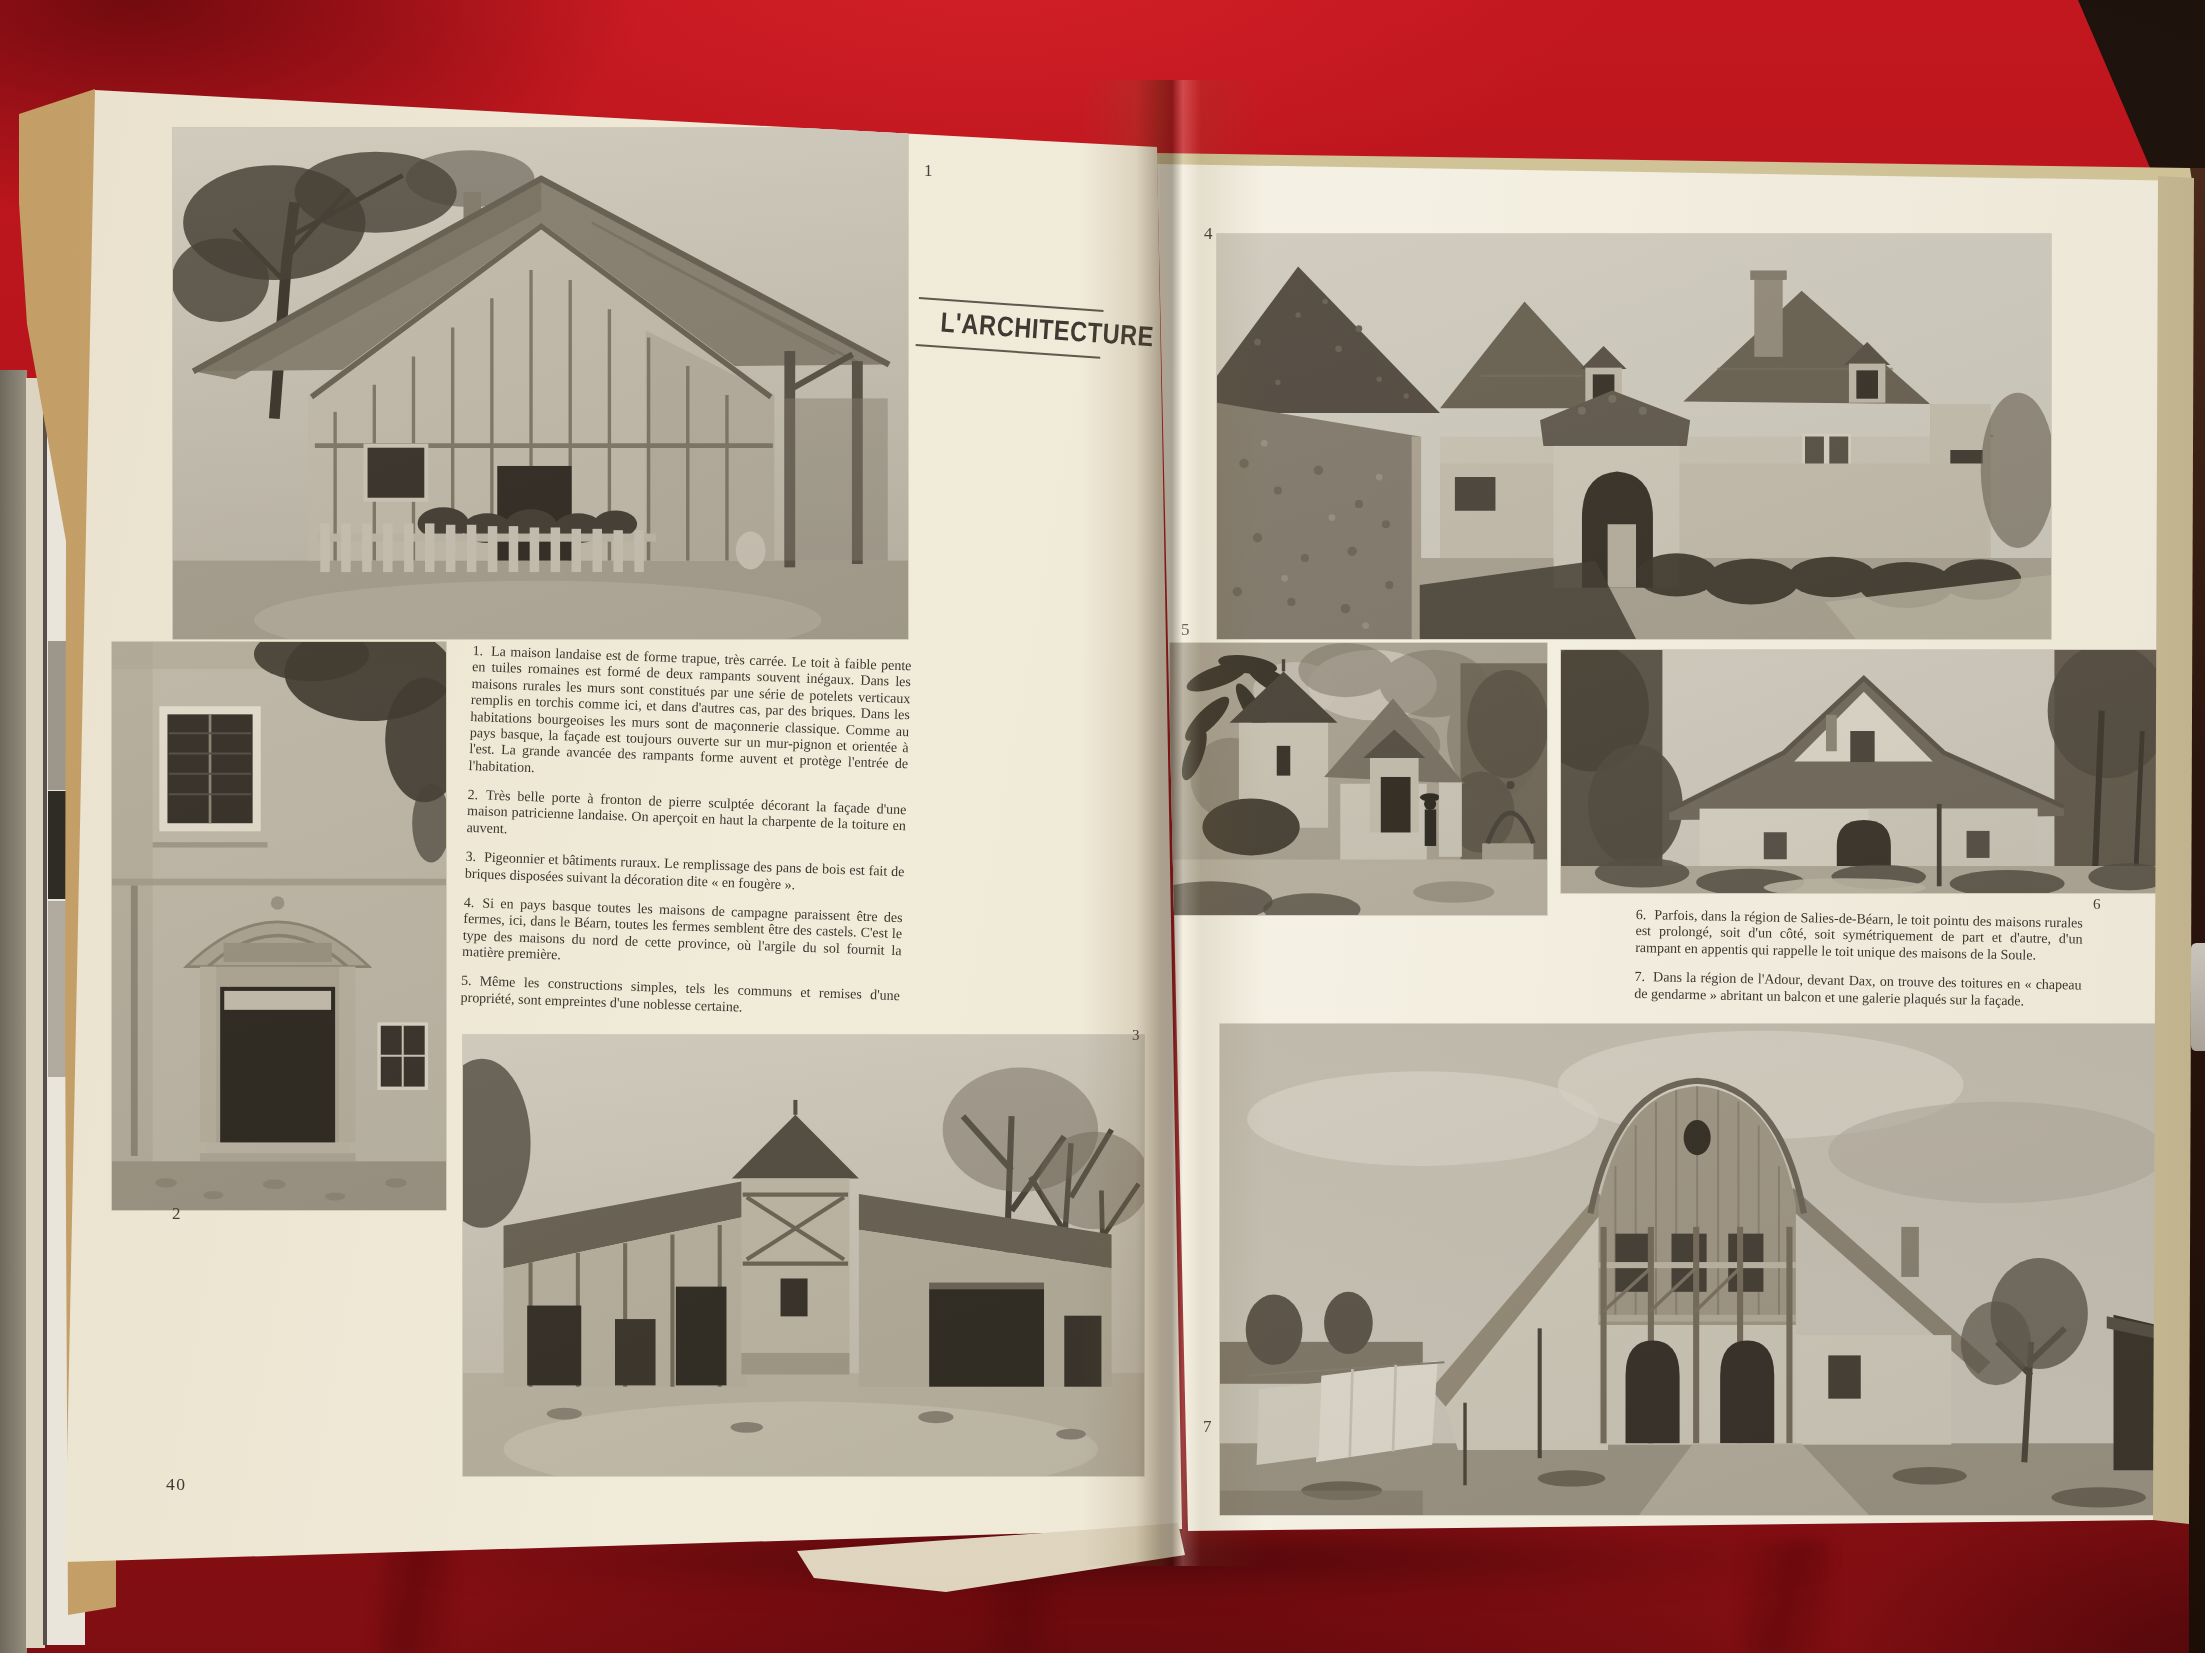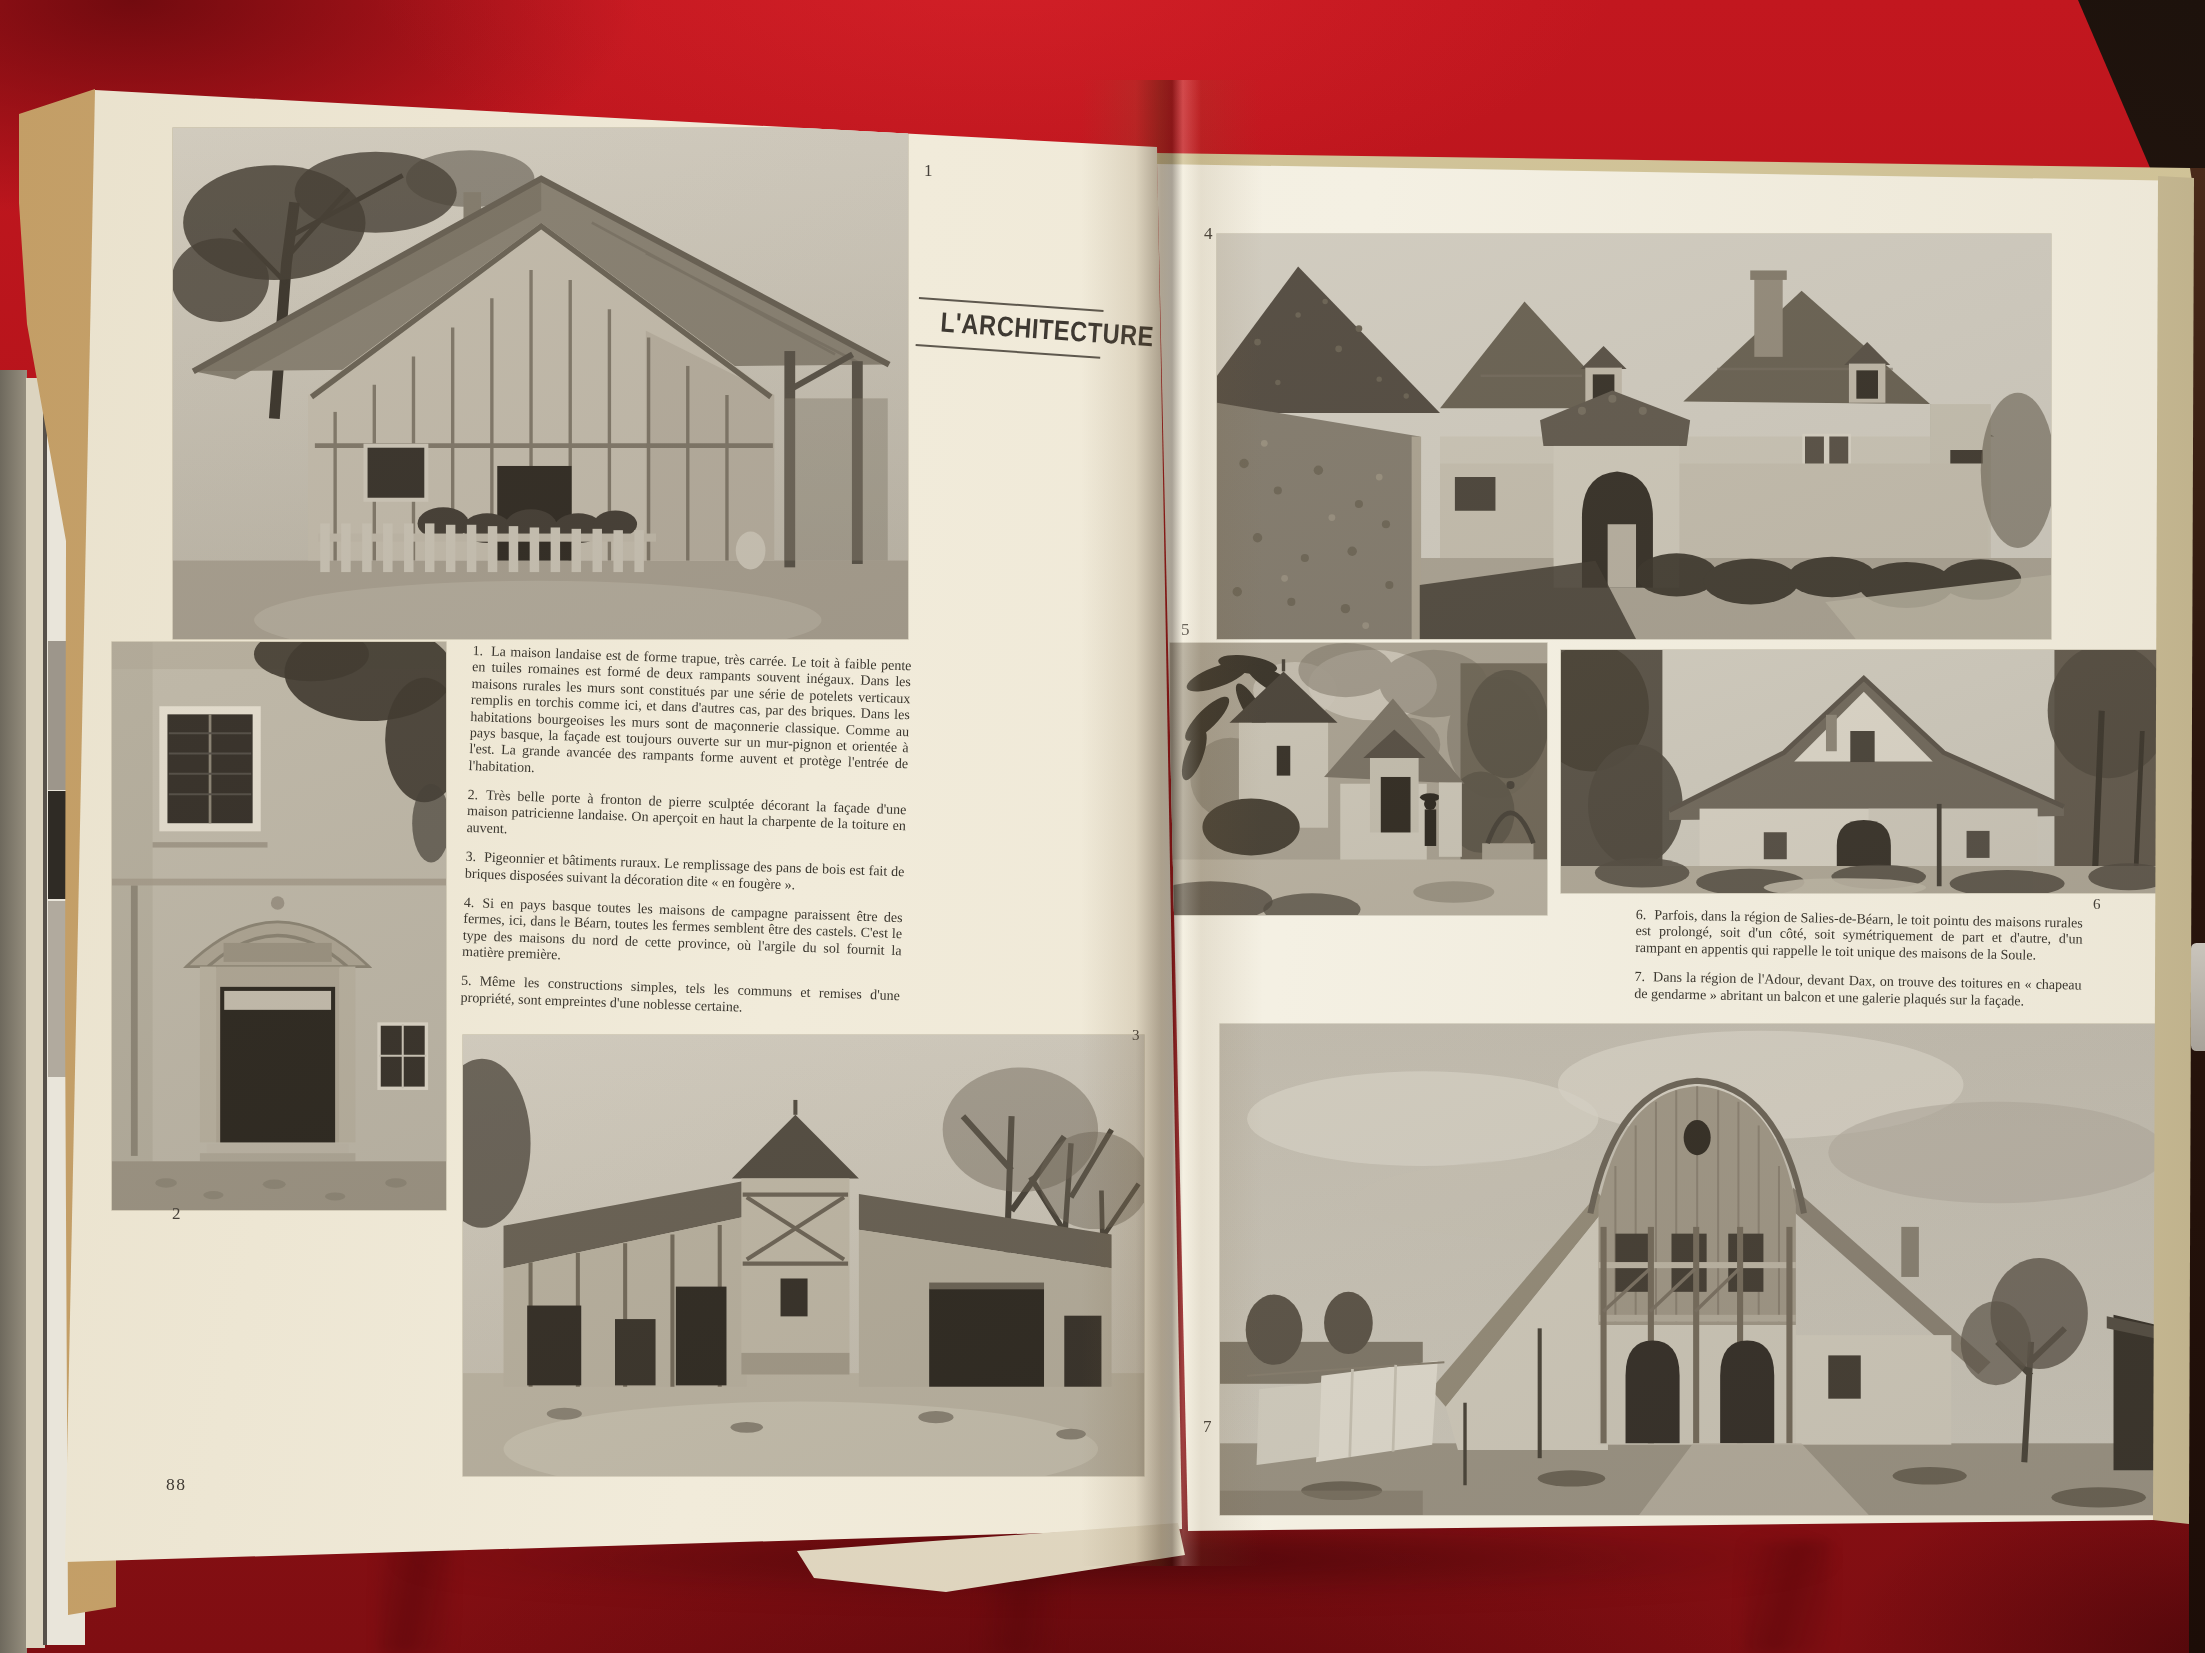--- a/index.html
+++ b/index.html
@@ -296,21 +296,21 @@
         <g fill="#8f887a">
             <ellipse cx="150" cy="560" rx="26" ry="9"></ellipse>
             <ellipse cx="420" cy="580" rx="24" ry="8"></ellipse>
           <ellipse cx="700" cy="565" rx="26" ry="9"></ellipse>
             <ellipse cx="900" cy="590" rx="22" ry="8"></ellipse>
           </g>
       </svg>
     </div>
     <span class="abs fignum" style="left:1132px;top:1027px;font-size:15px;">3</span>
 
-    <span class="abs pagenum" style="left:166px;top:1474px;">88</span>
+    <span class="abs pagenum" style="left:166px;top:1474px;">40</span>
   </div>
 
   <div class="abs page-right">
 
     <div class="abs photo" style="left:1217px;top:234px;width:834px;height:405px;">
       <svg viewBox="0 0 1234 600" preserveAspectRatio="none">
         <rect width="1234" height="600" fill="#dcd8cd"></rect>
         <rect y="480" width="1234" height="120" fill="#b4ad9e"></rect>
         <polygon points="0,210 120,48 330,265 0,265" fill="#564f46"></polygon>
         <g fill="#6e6759">

